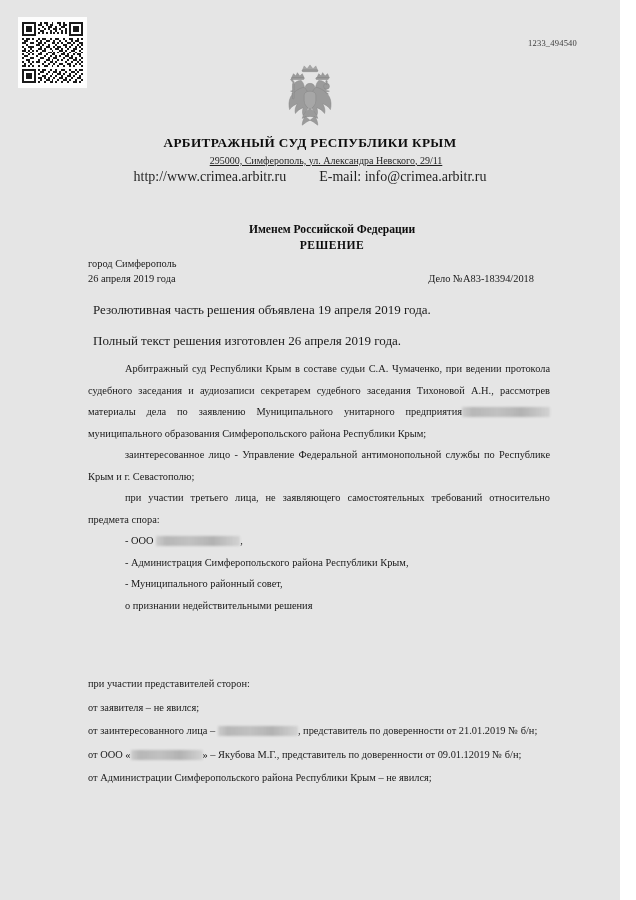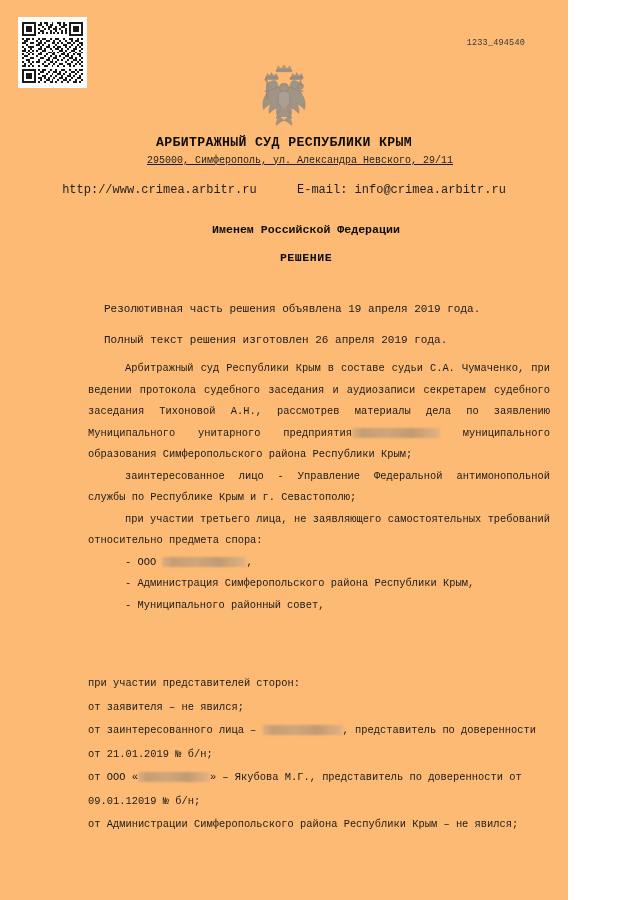--- a/index.html
+++ b/index.html
@@ -6,25 +6,24 @@
     margin: 0;
     padding: 0;
     background: #ffffff;
   }
   body {
     font-family: "Liberation Serif", "DejaVu Serif", serif;
     color: #1a1a1a;
   }
   #page {
     position: relative;
-    width: 568px;
+    width: 620px;
     height: 900px;
-    background: #fdba74;
+    background: #e5e5e5;
     overflow: hidden;
-    font-family: Liberation Mono, monospace;
   }
 
   
   .qr-box {
     position: absolute;
     left: 18px;
     top: 17px;
     width: 69px;
     height: 71px;
     background: #fdfdfd;
@@ -72,23 +71,23 @@
   }
   .court-address {
     font-size: 10px;
     color: #1f1f1f;
     text-decoration: underline;
     margin-top: 2px;
     line-height: 1.3;
     padding-left: 32px;
   }
   .court-contacts {
-    font-size: 12px;
+    font-size: 14px;
     color: #1f1f1f;
-    margin-top: 16px;
+    margin-top: 1px;
     line-height: 1.3;
   }
   .court-contacts .sp { display: inline-block; width: 26px; }
 
   
   .decision-title {
     position: absolute;
     left: 0;
     right: 0;
     top: 222px;
@@ -100,21 +99,20 @@
     font-weight: bold;
     color: #0d0d0d;
     line-height: 1.35;
   }
   .decision-title .l2 {
     font-size: 11.6px;
     font-weight: bold;
     color: #0d0d0d;
     letter-spacing: 0.5px;
     line-height: 1.35;
-    margin-top: 12px;
   }
 
   
   .meta-block {
     position: absolute;
     left: 88px;
     right: 86px;
     top: 256px;
   }
   .meta-row {
@@ -131,22 +129,22 @@
   }
 
   
   .announce {
     position: absolute;
     left: 88px;
     right: 86px;
     top: 302px;
   }
   .announce p {
-    margin: 0 0 16px 16px;
-    font-size: 11px;
+    margin: 0 0 16px 5px;
+    font-size: 13px;
     line-height: 15px;
     color: #1a1a1a;
   }
 
   
   .body-block {
     position: absolute;
     left: 88px;
     width: 462px;
     top: 358px;
@@ -514,40 +512,50 @@
       <span class="sp"></span>
       <span>E-mail: info@crimea.arbitr.ru</span>
     </div>
   </div>
 
   <div class="decision-title">
     <div class="l1">Именем Российской Федерации</div>
     <div class="l2">РЕШЕНИЕ</div>
   </div>
 
+  <div class="meta-block">
+    <div class="meta-row">
+      <span>город  Симферополь</span>
+    </div>
+    <div class="meta-row">
+      <span>26 апреля 2019 года</span>
+      <span class="case-no">Дело №А83-18394/2018</span>
+    </div>
+  </div>
 
   <div class="announce">
     <p>Резолютивная часть решения объявлена 19 апреля 2019 года.</p>
     <p>Полный текст решения изготовлен 26 апреля 2019 года.</p>
   </div>
 
   <div class="body-block">
 
     <p class="indent"><span>Арбитражный суд Республики Крым в составе судьи С.А. Чумаченко, при ведении протокола судебного заседания и аудиозаписи секретарем судебного заседания Тихоновой А.Н., рассмотрев материалы дела по заявлению Муниципального унитарного предприятия</span><span class="redact w-long"></span> <span>муниципального образования Симферопольского района Республики Крым;</span></p>
 
     <p class="indent">заинтересованное лицо - Управление Федеральной антимонопольной службы по Республике Крым и г. Севастополю;</p>
 
     <p class="indent">при участии третьего лица, не заявляющего самостоятельных требований относительно предмета спора:</p>
 
     <p class="nojust" style="text-indent:37px"><span>- ООО</span> <span class="redact w-med"></span><span>,</span></p>
 
     <p class="nojust" style="text-indent:37px">- Администрация Симферопольского района Республики Крым,</p>
 
     <p class="nojust" style="text-indent:37px">- Муниципального районный совет,</p>
 
+    <p class="nojust" style="text-indent:37px">о признании недействительными решения</p>
   </div>
 
   <div class="parties-block">
 
     <p>при участии представителей сторон:</p>
 
     <p>от заявителя – не явился;</p>
 
     <p><span>от заинтересованного лица –</span> <span class="redact w-med2"></span><span>, представитель по доверенности от 21.01.2019 № б/н;</span></p>
 

